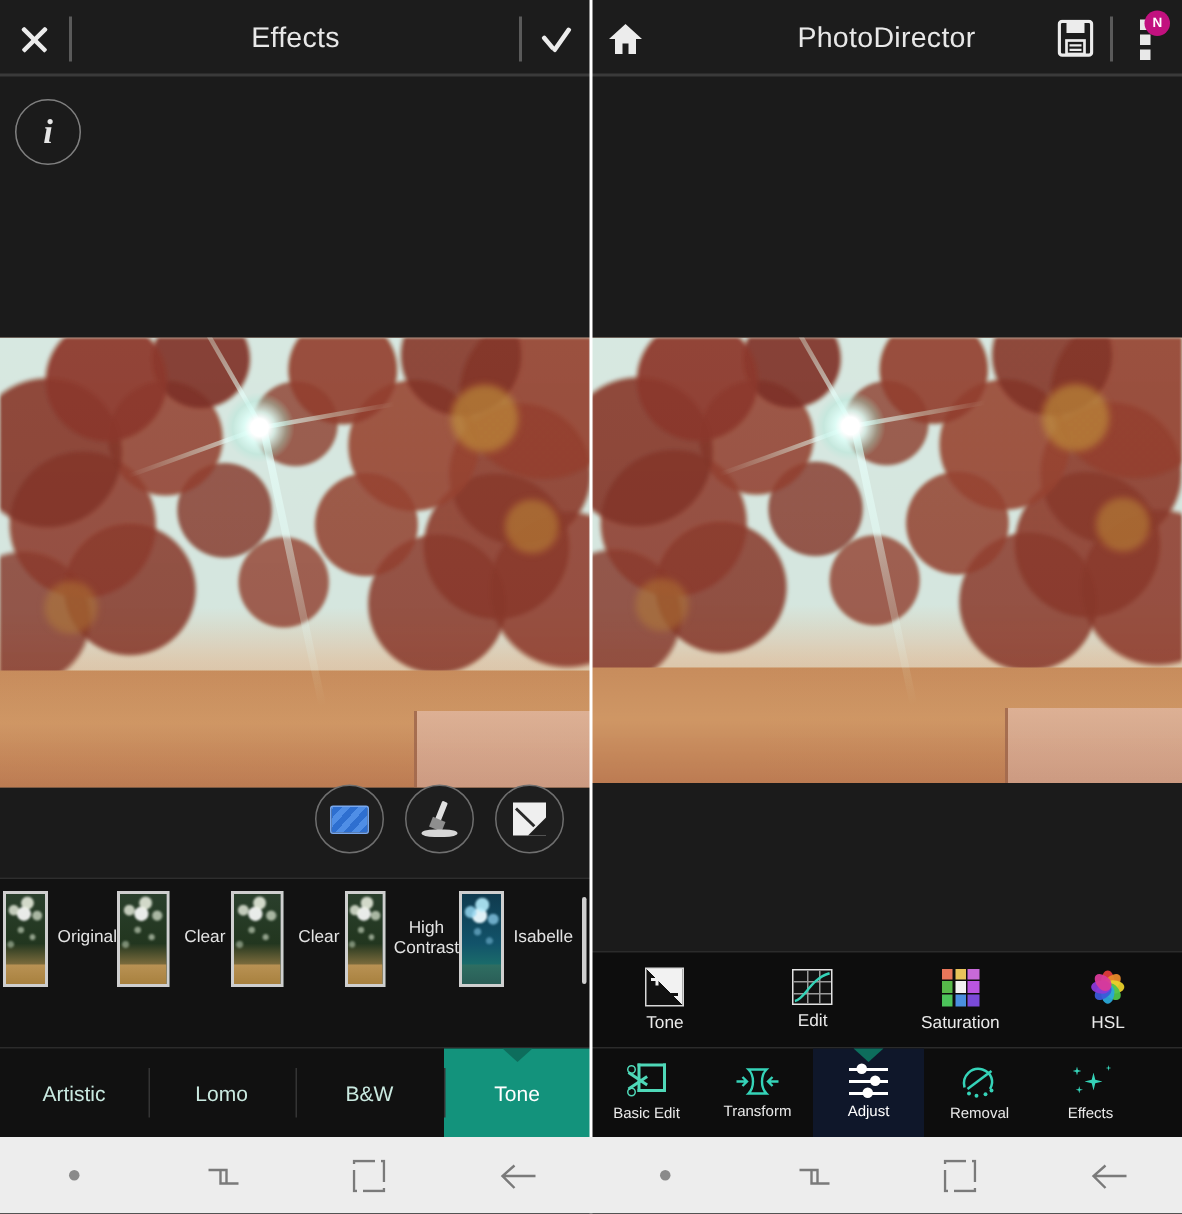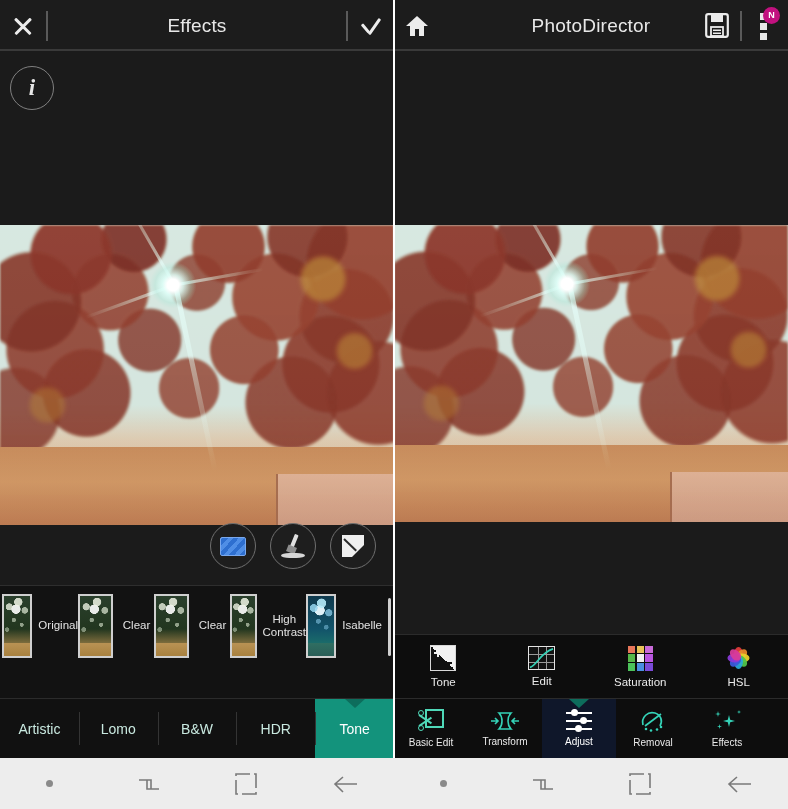--- a/index.html
+++ b/index.html
@@ -498,23 +498,20 @@
     <div class="cats">
       <div class="cat">
         <span>Artistic</span>
       </div>
       <div class="cat">
         <span>Lomo</span>
       </div>
       <div class="cat">
         <span>B&amp;W</span>
       </div>
-      <div class="cat">
-        <span>HDR</span>
-      </div>
       <div class="cat active">
         <span>Tone</span>
       </div>
     </div>
   </div>
 
   <div class="panel-divider"></div>
 
   <div class="panel">
 

